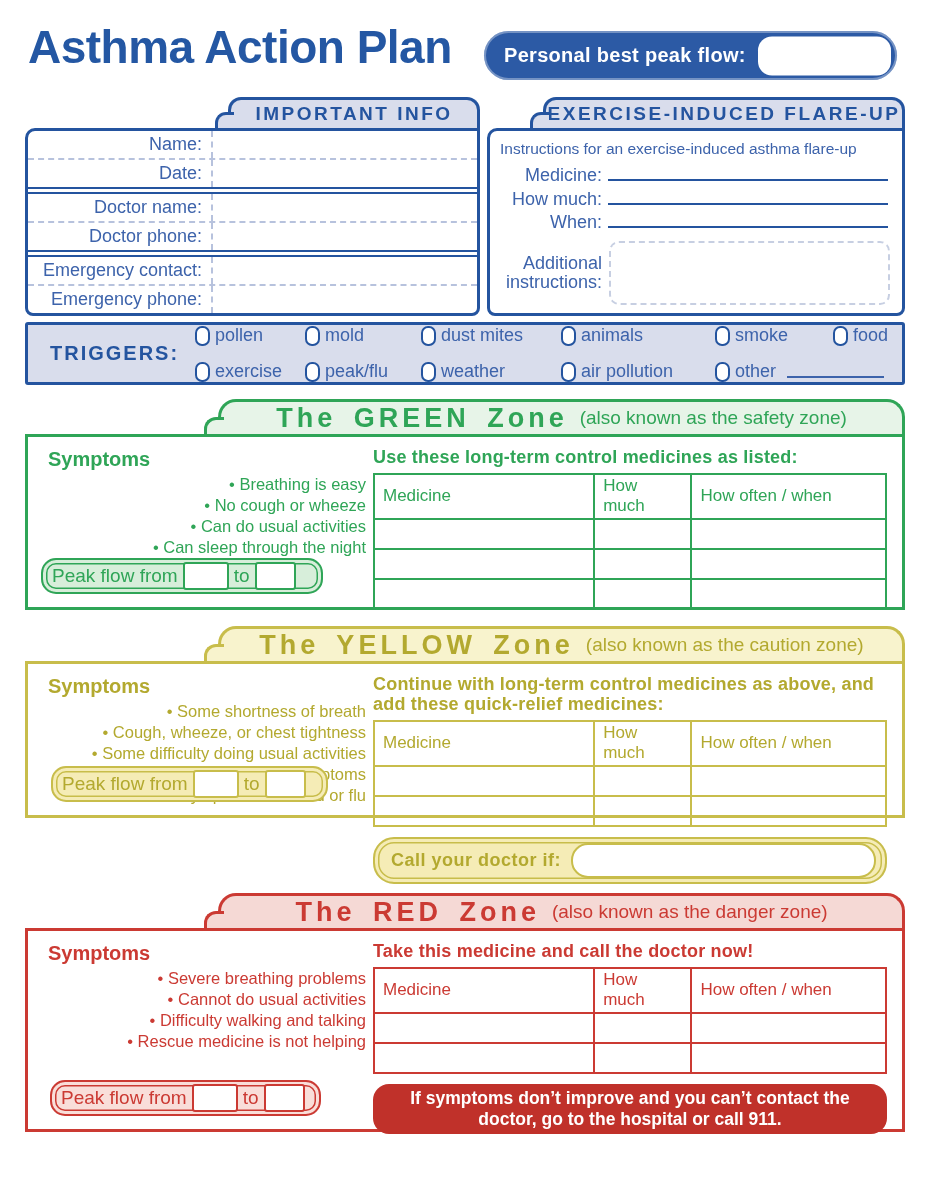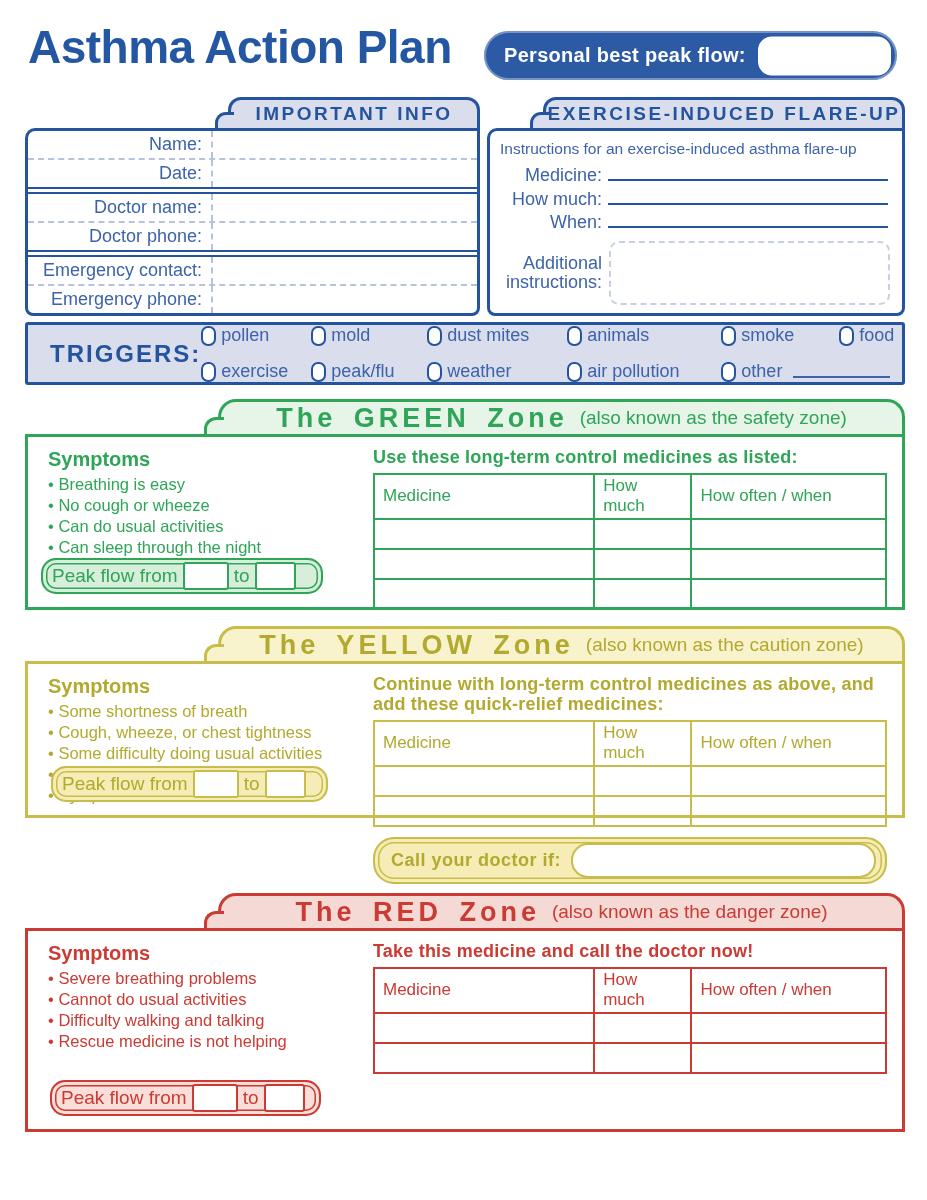--- a/index.html
+++ b/index.html
@@ -54,21 +54,21 @@
   .elabel { width:102px; text-align:right; font-size:18px; color:var(--blue-text); }
   .eline { flex:1; border-bottom:2px solid var(--blue); margin:0 2px 5px 6px; height:16px; }
   .erow.add { height:auto; margin-top:8px; align-items:center; }
   .addl { width:102px; text-align:right; font-size:18px; line-height:19px; color:var(--blue-text); }
   .ebox { flex:1; height:64px; border:2px dashed #c7cfe2; border-radius:10px; margin-left:7px; background:#fff; }
 
   
   .triggers { position:absolute; left:25px; top:322px; width:880px; height:63px;
     background:var(--lav); border:3px solid var(--blue); border-radius:3px; display:flex; }
   .tlabel { display:flex; align-items:center; padding-left:22px; width:178px;
-    font-size:24px; font-weight:bold; color:var(--blue); letter-spacing:2px; }
+    font-size:20px; font-weight:bold; color:var(--blue); letter-spacing:2px; }
   .tgrid { flex:1; display:grid; grid-template-columns:110px 116px 140px 154px 118px 1fr;
     align-content:center; row-gap:15px; padding-right:14px; }
   .titem { display:flex; align-items:center; font-size:18px; color:var(--blue-text); gap:5px; }
   .cb { width:15px; height:20px; border:2.5px solid var(--blue); border-radius:7px; background:#fff; flex:none; }
   .titem.other { grid-column:5 / 7; }
   .oline { flex:1; border-bottom:2.5px solid var(--blue-text); margin:0 4px 2px 6px; height:14px; }
 
   
   .zone { position:absolute; left:25px; width:880px; }
   .z-green  { --zc:#2fa557; --zt:#2fa557; --ztab:#e7f4e8; --zpill:#d7eeda; }
@@ -78,21 +78,21 @@
     border:3px solid var(--zc); border-bottom:none; border-radius:18px 18px 0 0;
     display:flex; align-items:center; justify-content:center; gap:12px; z-index:2; }
   .ztab::before { content:''; position:absolute; left:-17px; bottom:0; width:17px; height:14px;
     background:var(--ztab); border-top:3px solid var(--zc); border-left:3px solid var(--zc);
     border-top-left-radius:12px; }
   .ztitle { font-size:27px; font-weight:bold; letter-spacing:4px; word-spacing:6px; color:var(--zt); }
   .zsub { font-size:19px; color:var(--zt); }
   .zbody { position:absolute; top:35px; left:0; right:0; bottom:0; border:3px solid var(--zc); background:#fff; }
   .zleft { position:absolute; left:20px; top:11px; width:318px; }
   .zleft h3 { font-size:20px; font-weight:bold; color:var(--zt); margin-bottom:3px; }
-  .zleft ul { list-style:none; }
+  .zleft ul { list-style:none;text-align:right; }
   .zleft li { font-size:16.5px; line-height:21px; color:var(--zt); }
   .zleft li::before { content:'• '; }
   .peak { position:absolute; bottom:13px; height:36px; background:var(--zpill);
     border:2px solid var(--zc); border-radius:15px;
     box-shadow:inset 0 0 0 3px var(--zpill), inset 0 0 0 4.5px var(--zc);
     display:flex; align-items:center; padding:0 9px; gap:5px; font-size:19px; color:var(--zt); }
   .pin { background:#fff; border:2px solid var(--zc); height:28px; border-radius:3px; flex:none; }
   .pin.w1 { width:46px; } .pin.w2 { width:41px; }
   .zright { position:absolute; left:345px; top:10px; right:15px; }
   .zright h4 { font-size:18px; font-weight:bold; color:var(--zt); margin-bottom:6px; line-height:20px; letter-spacing:.2px; }
@@ -377,17 +377,20 @@
                 <td></td>
                 <td></td>
               </tr>
           <tr>
                 <td></td>
                 <td></td>
                 <td></td>
               </tr>
         </tbody>
           </table>
+        <div class="banner">
+          <span>If symptoms don’t improve and you can’t contact the doctor, go to the hospital or call 911.</span>
+        </div>
       </div>
     </div>
   </section>
 
 </div>
 
 </body></html>

